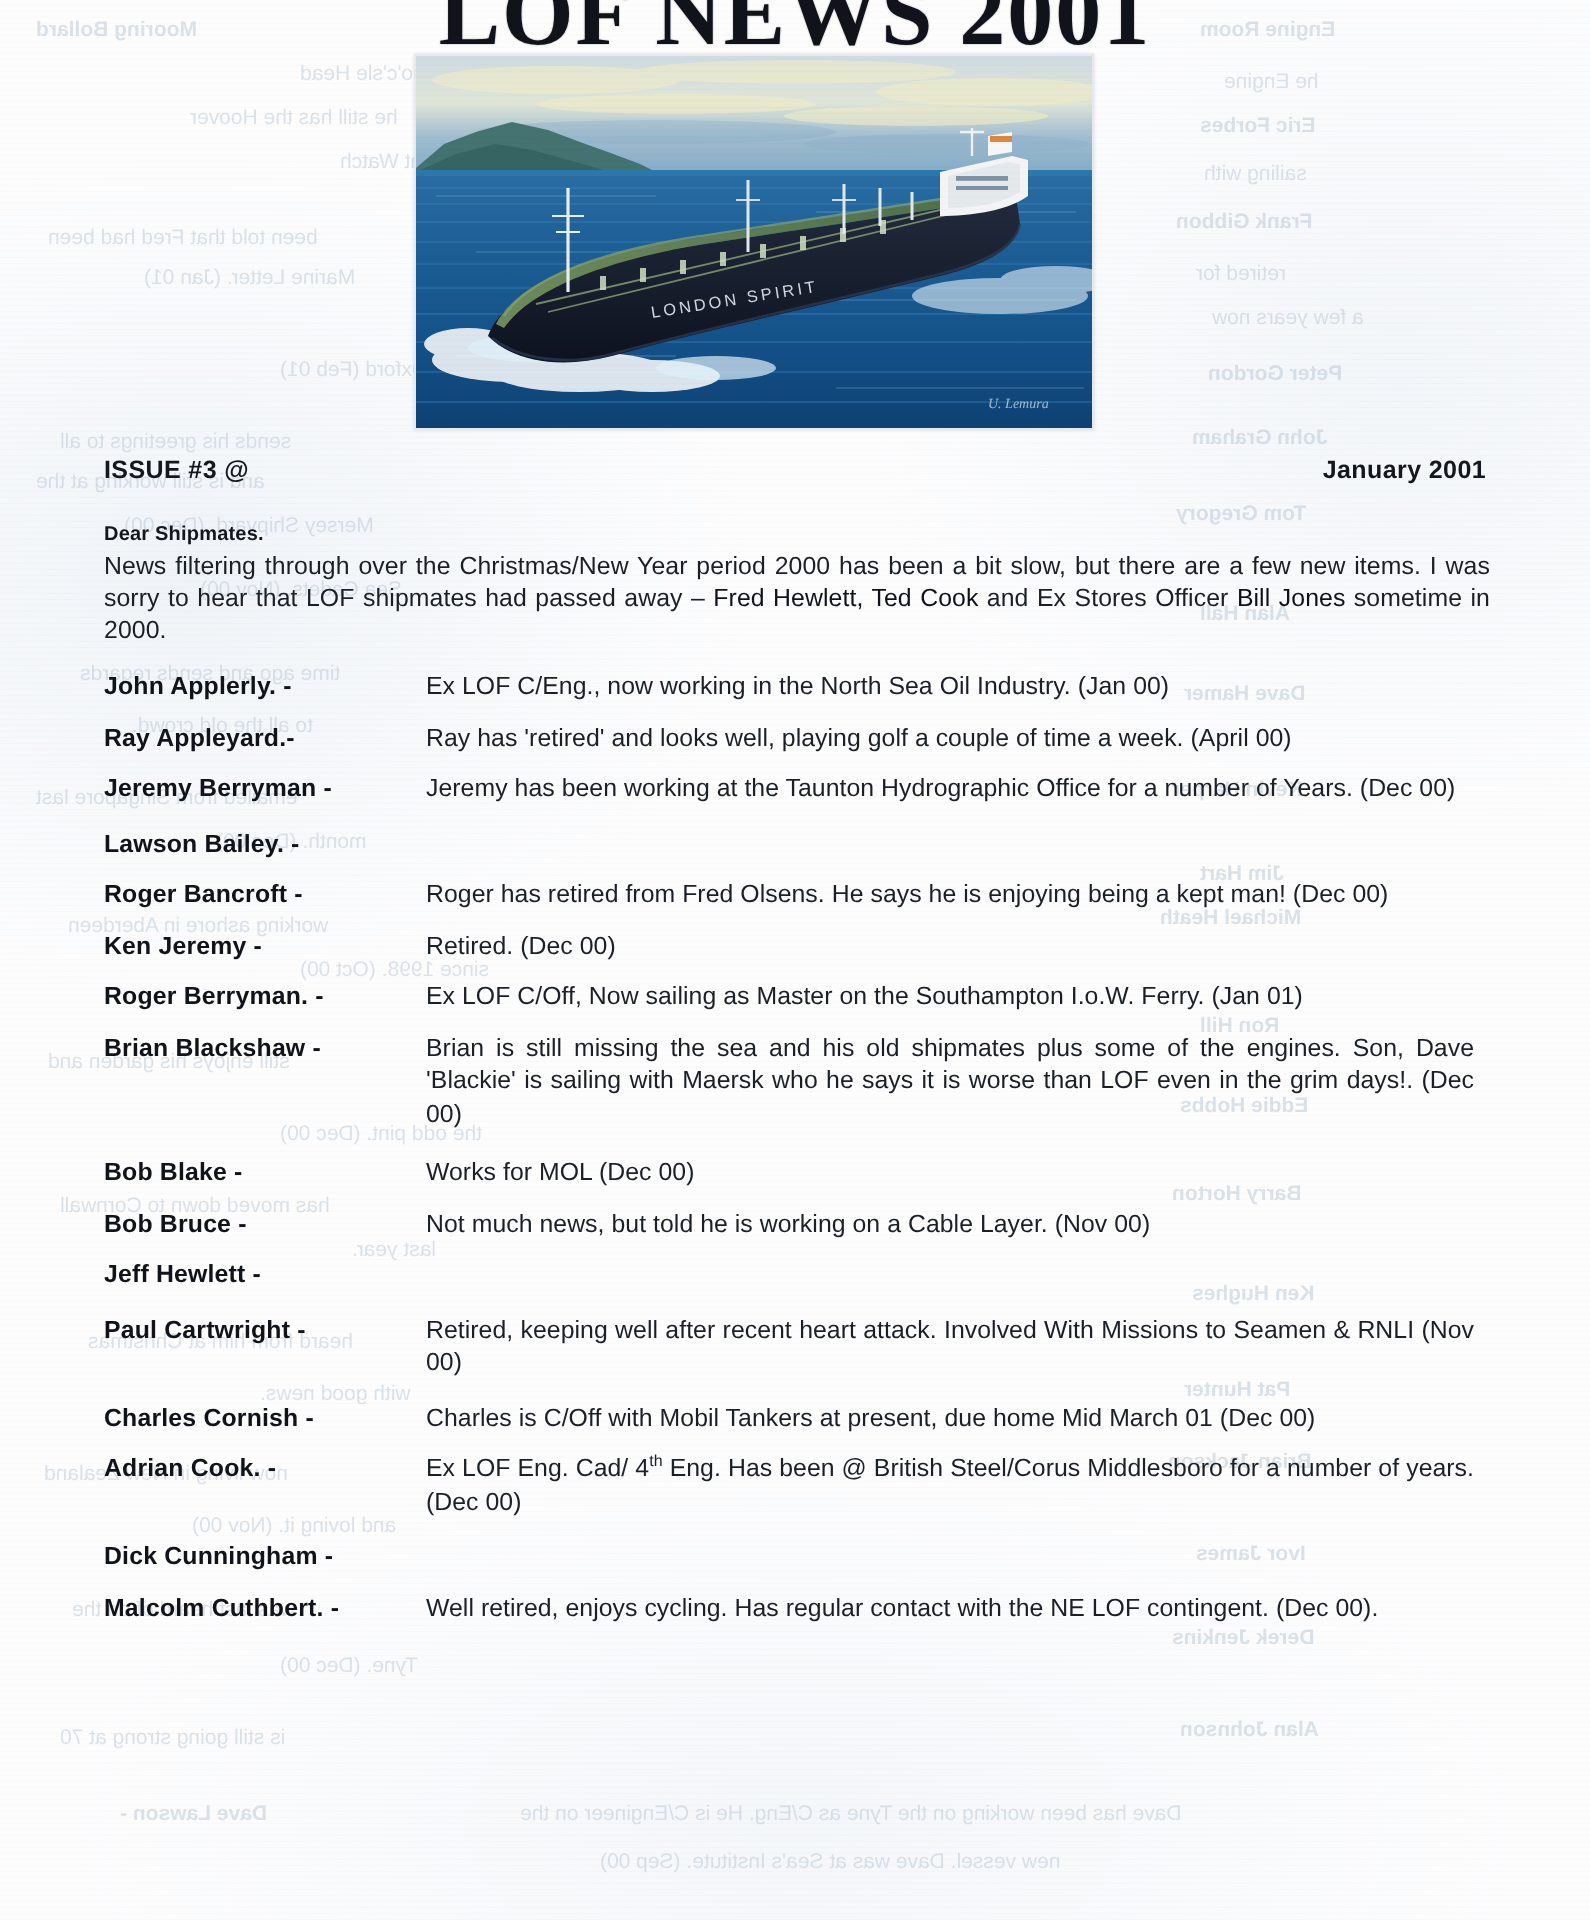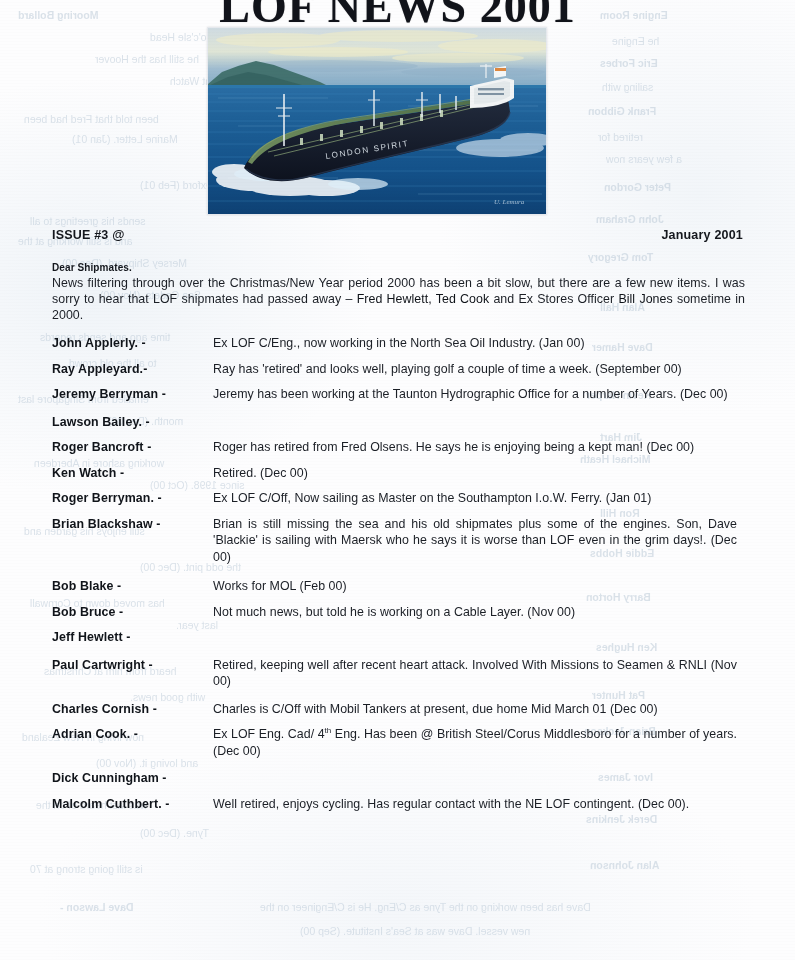--- a/index.html
+++ b/index.html
@@ -407,48 +407,48 @@
     <p class="intro" id="introPara"><span>News filtering through over the Christmas/New Year period 2000 has been a bit slow, but there are a few new items. I was sorry to hear that LOF shipmates had passed away – </span><b>Fred Hewlett, Ted Cook</b><span> and Ex Stores Officer </span><b>Bill Jones</b><span> sometime in 2000.</span></p>
   </div>
 
   <div class="entries" id="entriesList">
       <div class="entry gap-sm">
         <div class="entry-name">John Applerly. -</div>
         <div class="entry-text">Ex LOF C/Eng., now working in the North Sea Oil Industry. (Jan 00)</div>
       </div>
       <div class="entry gap-sm">
         <div class="entry-name">Ray Appleyard.-</div>
-        <div class="entry-text">Ray has 'retired' and looks well, playing golf a couple of time a week. (September 00)</div>
+        <div class="entry-text">Ray has 'retired' and looks well, playing golf a couple of time a week. (April 00)</div>
       </div>
       <div class="entry">
         <div class="entry-name">Jeremy Berryman -</div>
         <div class="entry-text">Jeremy has been working at the Taunton Hydrographic Office for a number of Years. (Dec 00)</div>
       </div>
       <div class="entry gap-sm">
         <div class="entry-name">Lawson Bailey. -</div>
       </div>
       <div class="entry gap-sm">
         <div class="entry-name">Roger Bancroft -</div>
         <div class="entry-text">Roger has retired from Fred Olsens. He says he is enjoying being a kept man! (Dec 00)</div>
       </div>
       <div class="entry gap-sm">
-        <div class="entry-name">Ken Watch -</div>
+        <div class="entry-name">Ken Jeremy -</div>
         <div class="entry-text">Retired. (Dec 00)</div>
       </div>
       <div class="entry gap-sm">
         <div class="entry-name">Roger Berryman. -</div>
         <div class="entry-text">Ex LOF C/Off, Now sailing as Master on the Southampton I.o.W. Ferry. (Jan 01)</div>
       </div>
       <div class="entry gap-lg">
         <div class="entry-name">Brian Blackshaw -</div>
         <div class="entry-text">Brian is still missing the sea and his old shipmates plus some of the engines. Son, Dave 'Blackie' is sailing with Maersk who he says it is worse than LOF even in the grim days!. (Dec 00)</div>
       </div>
       <div class="entry gap-sm">
         <div class="entry-name">Bob Blake -</div>
-        <div class="entry-text">Works for MOL (Feb 00)</div>
+        <div class="entry-text">Works for MOL (Dec 00)</div>
       </div>
       <div class="entry gap-sm">
         <div class="entry-name">Bob Bruce -</div>
         <div class="entry-text">Not much news, but told he is working on a Cable Layer. (Nov 00)</div>
       </div>
       <div class="entry">
         <div class="entry-name">Jeff Hewlett -</div>
       </div>
       <div class="entry">
         <div class="entry-name">Paul Cartwright -</div>

